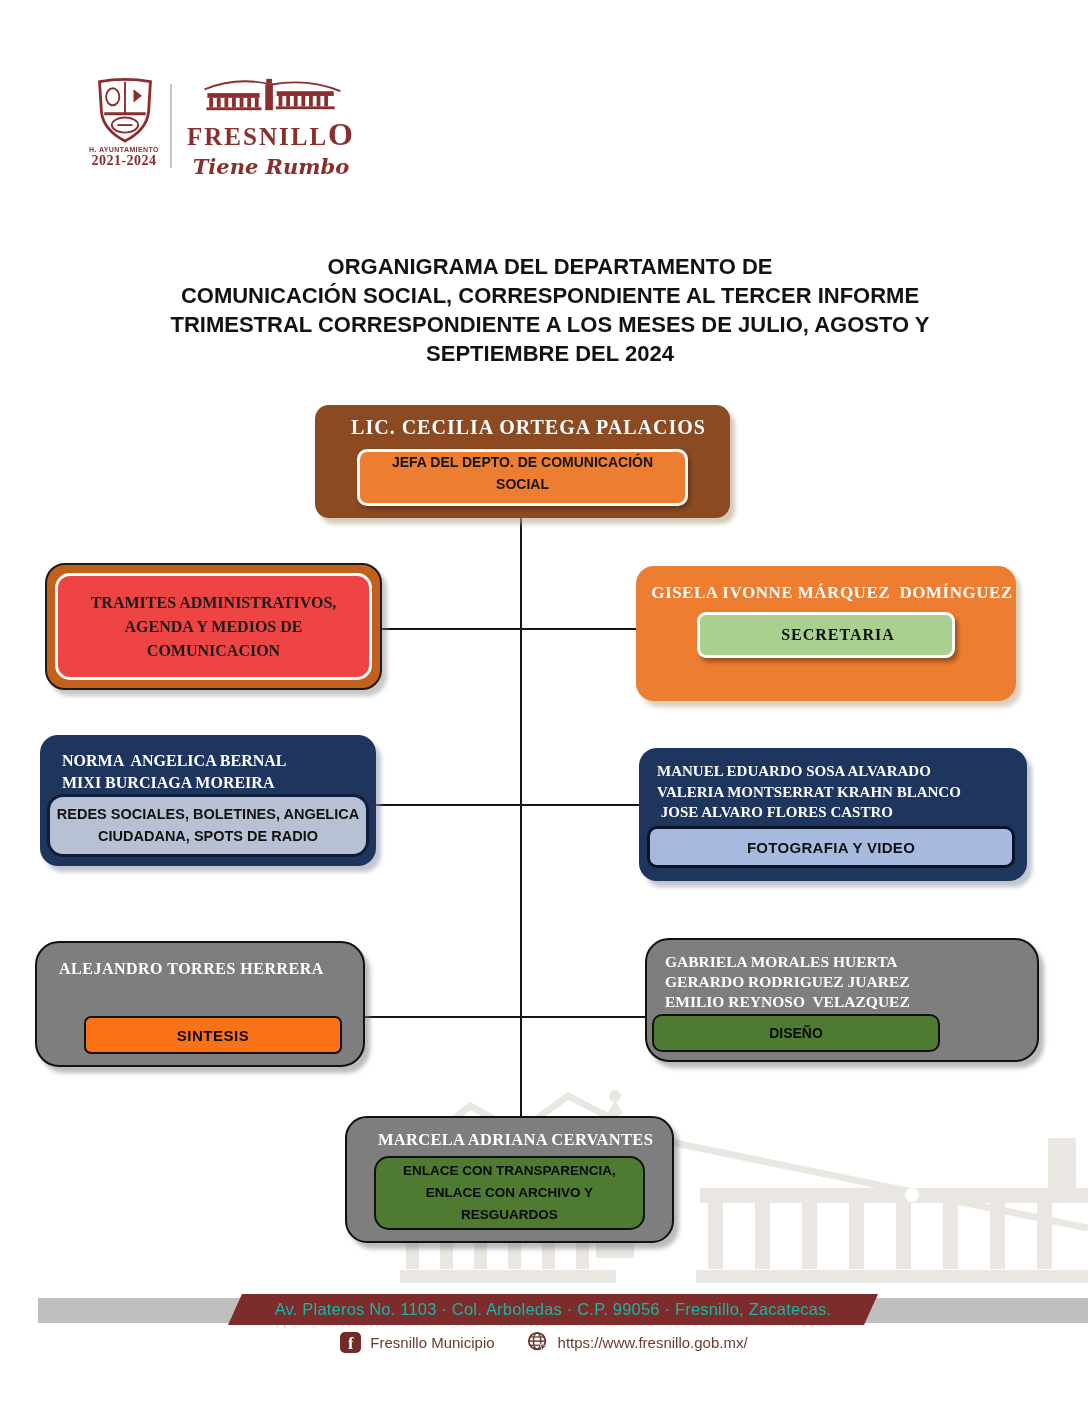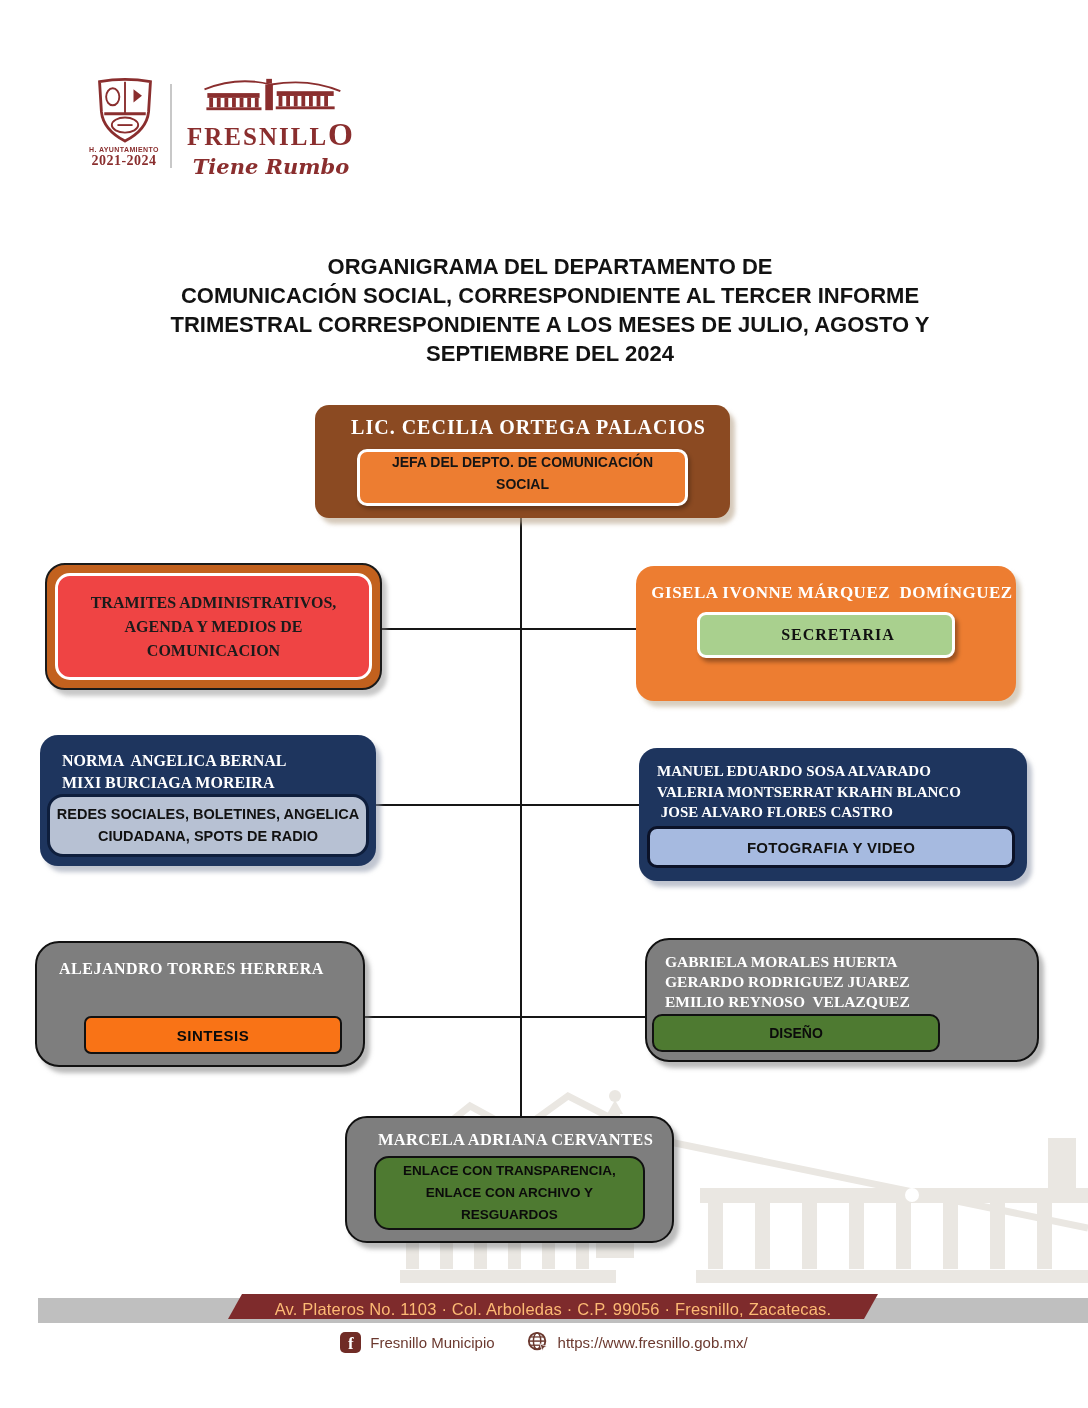--- a/index.html
+++ b/index.html
@@ -97,23 +97,23 @@
   
   .enlace{left:345px;top:1116px;width:329px;height:127px;background:#7E7E7E;border:2px solid #111;
         border-radius:22px;box-shadow:5px 6px 4px rgba(120,120,120,.5);}
   .enlace-name{margin-top:12px;text-align:center;color:#fff;font-weight:bold;font-size:16.5px;letter-spacing:.3px;}
   .enlace-inner{position:absolute;left:27px;right:27px;top:38px;bottom:11px;background:#4E7A31;
         border:2px solid #111;border-radius:15px;display:flex;flex-direction:column;justify-content:center;
         text-align:center;font-weight:bold;font-size:13.5px;color:#0b0b0b;line-height:1.65;}
 
   
   .footer-bar{position:absolute;left:38px;right:0;top:1298px;height:25px;background:#BFBFBF;z-index:3;}
-  .footer-banner{position:absolute;left:228px;top:1294px;width:650px;height:25px;background:#7E2B2C;
+  .footer-banner{position:absolute;left:228px;top:1294px;width:650px;height:31px;background:#7E2B2C;
         clip-path:polygon(14px 0,100% 0,calc(100% - 14px) 100%,0 100%);
-        color:#fdba74;font-size:16.5px;text-align:center;line-height:31px;z-index:4;letter-spacing:.2px;}
+        color:#14b8a6;font-size:16.5px;text-align:center;line-height:31px;z-index:4;letter-spacing:.2px;}
   .social-row{position:absolute;left:0;right:0;top:1331px;display:flex;justify-content:center;align-items:center;
         gap:9px;color:#6B392F;font-size:15px;z-index:4;}
   .fb-icon{width:21px;height:21px;background:#702C26;border-radius:5px;color:#fff;display:flex;
         align-items:flex-end;justify-content:center;font-family:"Liberation Serif",serif;
         font-weight:bold;font-size:17px;line-height:1.05;}
   .social-gap{width:14px;}
 </style>
 </head>
 <body>
 

